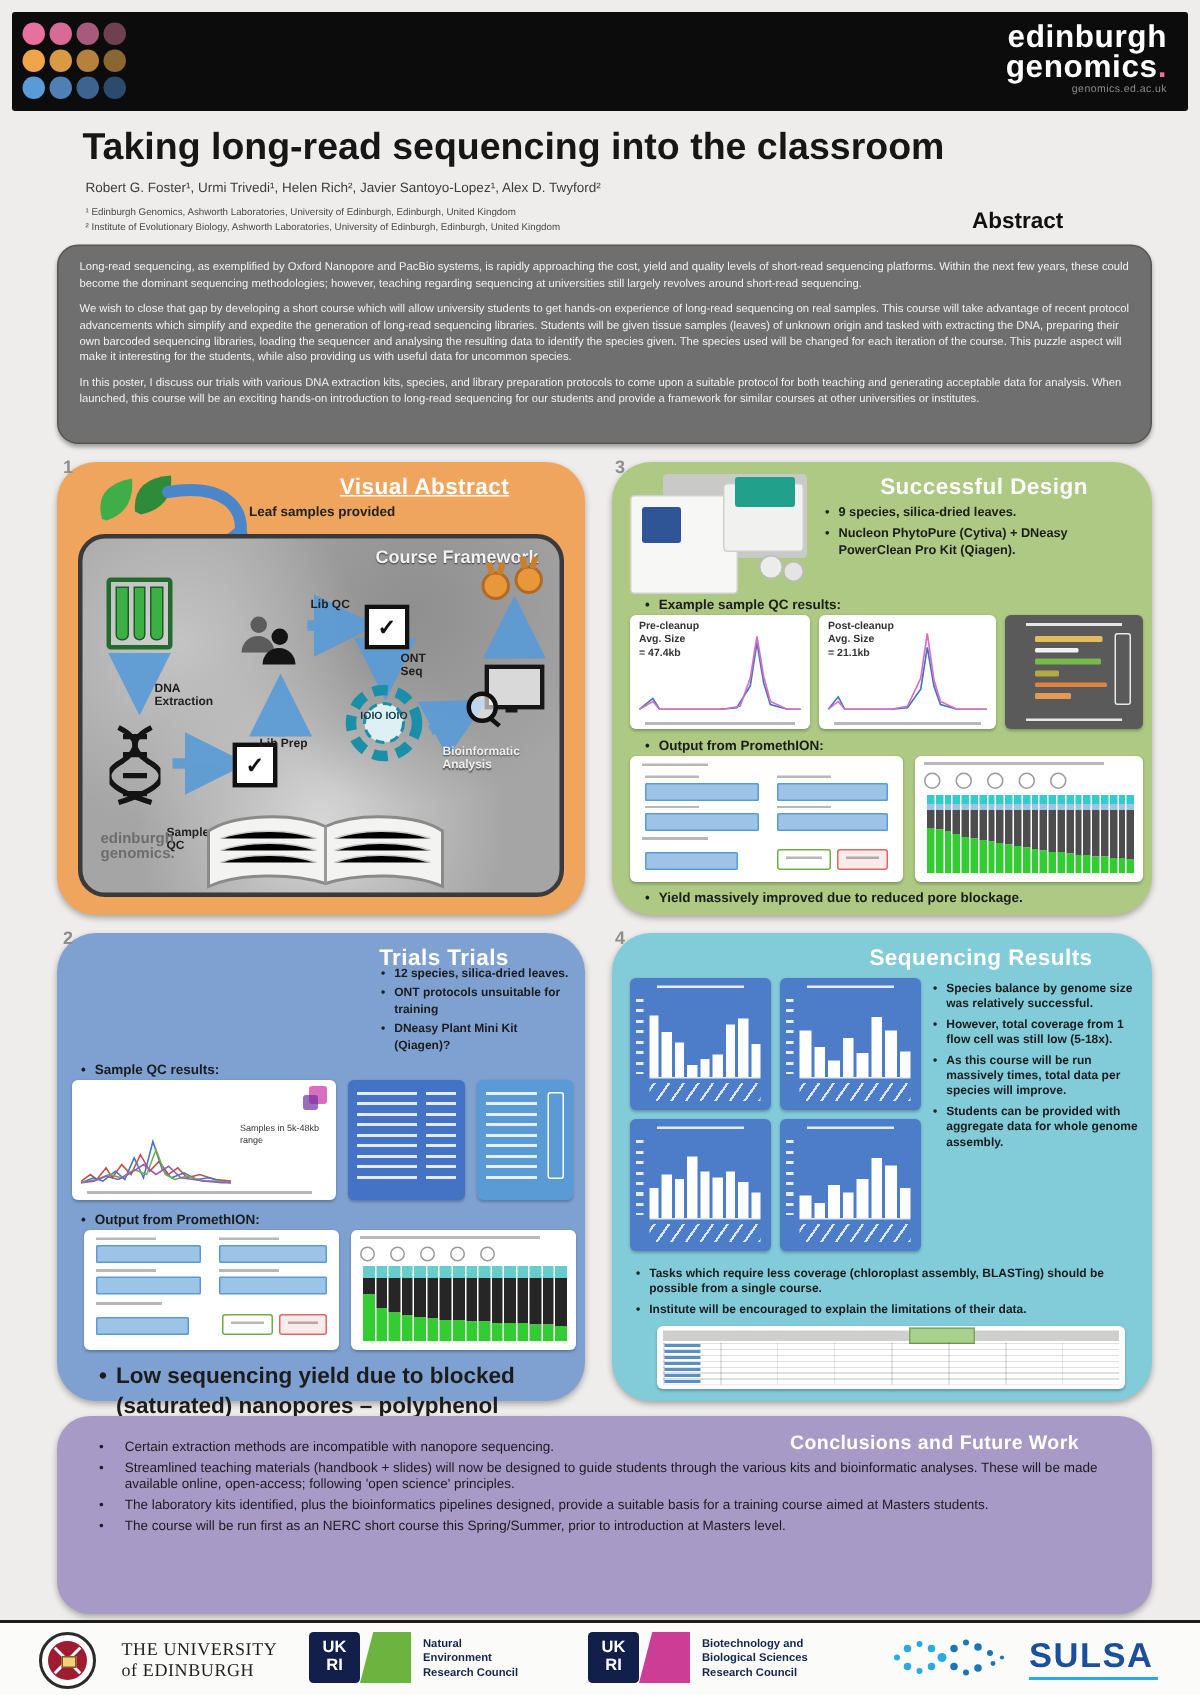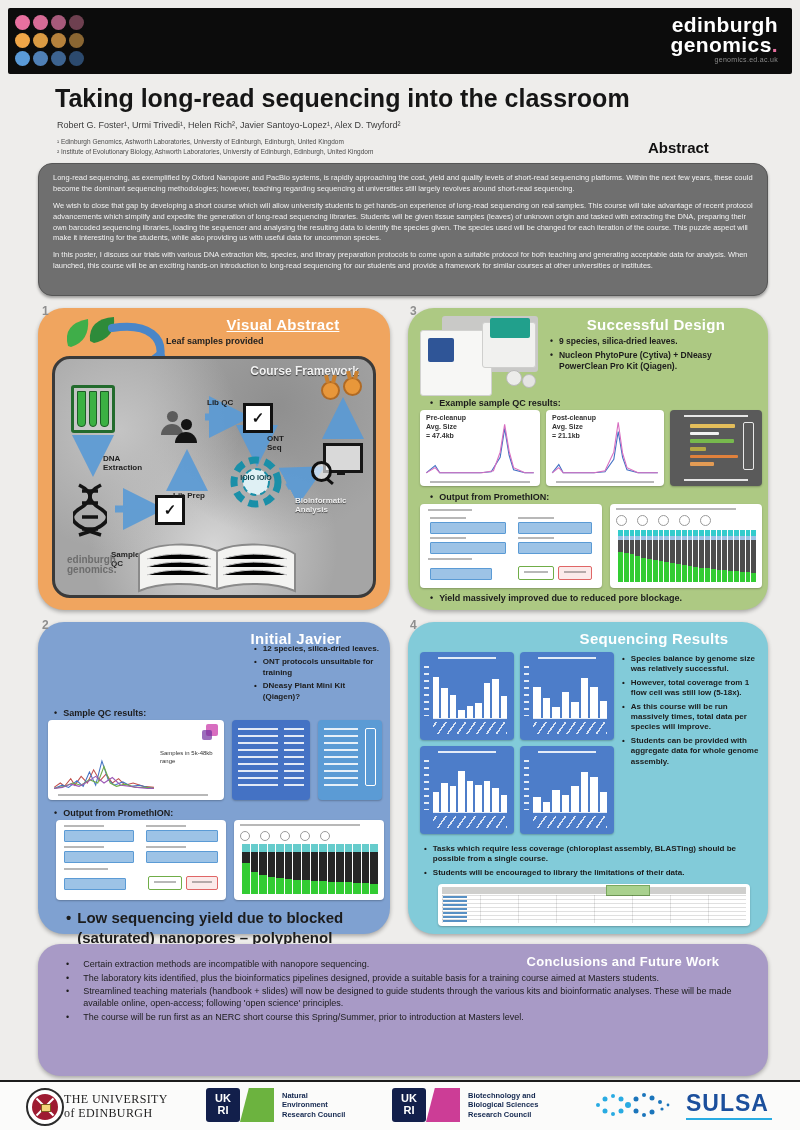--- a/index.html
+++ b/index.html
@@ -455,21 +455,21 @@
             <div style="height: 62%; background: rgb(77, 77, 77);"></div>
             <div style="height: 8%; background: rgb(157, 195, 230);"></div>
             <div style="height: 12%; background: rgb(51, 204, 204);"></div>
           </div>
         </div>
     </div>
     <div class="bl abs blabel" style="left:22px;top:285px;font-size:9px;width:320px;">Yield massively improved due to reduced pore blockage.</div>
   </div>
 
   <div class="panel" id="p2">
-    <div class="ptitle" style="left:176px;top:8px;width:164px;">Initial Javier</div>
+    <div class="ptitle" style="left:176px;top:8px;width:164px;">Trials Trials</div>
     <div class="abs" style="left:216px;top:22px;width:128px;font-size:8px;font-weight:bold;">
       <div class="bl">12 species, silica-dried leaves.</div>
       <div class="bl">ONT protocols unsuitable for training</div>
       <div class="bl">DNeasy Plant Mini Kit (Qiagen)?</div>
     </div>
     <div class="bl abs blabel" style="left:16px;top:86px;font-size:9px;">Sample QC results:</div>
 
     <div class="card" style="left:10px;top:98px;width:176px;height:80px;">
       <div class="abs" style="left:4px;top:8px;width:104px;height:66px;"><svg viewBox="0 0 100 60" preserveAspectRatio="none" style="width: 100%; height: 100%;">
             <polyline points="2,54 8,50 12,53 18,46 22,52 28,44 34,50 40,38 46,48 52,42 58,50 64,46 70,52 78,50 88,53 98,54" fill="none" stroke="#c0504d" stroke-width="1"></polyline>
@@ -672,43 +672,43 @@
     </div>
 
     <div class="abs" style="left:214px;top:32px;width:138px;font-size:8px;font-weight:bold;">
       <div class="bl">Species balance by genome size was relatively successful.</div>
       <div class="bl">However, total coverage from 1 flow cell was still low (5-18x).</div>
       <div class="bl">As this course will be run massively times, total data per species will improve.</div>
       <div class="bl">Students can be provided with aggregate data for whole genome assembly.</div>
     </div>
     <div class="abs" style="left:16px;top:222px;width:336px;font-size:8px;font-weight:bold;">
       <div class="bl">Tasks which require less coverage (chloroplast assembly, BLASTing) should be possible from a single course.</div>
-      <div class="bl">Students will be encouraged to library the limitations of their data.</div>
+      <div class="bl">Institute will be encouraged to explain the limitations of their data.</div>
     </div>
     <div class="card" style="left:30px;top:262px;width:312px;height:42px;">
       <div class="abs" style="left:4px;top:3px;width:304px;height:7px;background:#cfcfcd;"></div>
       <div class="abs" style="left:168px;top:1px;width:42px;height:9px;background:#a9d18e;border:1px solid #7aa85e;"></div>
       <div class="abs" style="left:4px;top:11px;width:304px;height:28px;background-image:repeating-linear-gradient(rgba(0,0,0,.12) 0 1px,transparent 1px 4px),repeating-linear-gradient(90deg,rgba(0,0,0,.10) 0 1px,transparent 1px 38px);"></div>
       <div class="abs" style="left:5px;top:12px;width:24px;height:26px;background-image:repeating-linear-gradient(#2e75b6 0 2px,transparent 2px 4px);opacity:.8;"></div>
     </div>
   </div>
 
   <div class="panel" id="pc">
     <div class="ptitle" style="left:452px;top:10px;width:266px;font-size:13px;">Conclusions and Future Work</div>
     <div class="abs" style="left:28px;top:15px;width:702px;font-size:9px;color:#242424;line-height:1.42;">
       <div class="bl" style="gap:14px;margin-bottom:2px;width:410px;">Certain extraction methods are incompatible with nanopore sequencing.</div>
+      <div class="bl" style="gap:14px;margin-bottom:2px;">Streamlined teaching materials (handbook + slides) will now be designed to guide students through the various kits and bioinformatic analyses. These will be made available online, open-access; following 'open science' principles.</div>
       <div class="bl" style="gap:14px;margin-bottom:2px;">The laboratory kits identified, plus the bioinformatics pipelines designed, provide a suitable basis for a training course aimed at Masters students.</div>
-      <div class="bl" style="gap:14px;margin-bottom:2px;">Streamlined teaching materials (handbook + slides) will now be designed to guide students through the various kits and bioinformatic analyses. These will be made available online, open-access; following 'open science' principles.</div>
       <div class="bl" style="gap:14px;">The course will be run first as an NERC short course this Spring/Summer, prior to introduction at Masters level.</div>
     </div>
   </div>
 
   <div class="abs footline"></div>
   <div class="abs footer">
-    <div class="abs" style="left:26px;top:6px;display:flex;align-items:center;gap:0;">
+    <div class="abs" style="left:26px;top:6px;display:flex;align-items:center;gap:17px;">
       <div style="position:relative;width:34px;height:34px;border:2px solid #2b2b2b;border-radius:50%;background:#fff;">
         <div style="position:absolute;left:4px;top:4px;width:26px;height:26px;border-radius:50%;background:#9e1b32;"></div>
         <div style="position:absolute;left:16px;top:5px;width:2px;height:24px;background:#fff;transform:rotate(45deg);"></div>
         <div style="position:absolute;left:16px;top:5px;width:2px;height:24px;background:#fff;transform:rotate(-45deg);"></div>
         <div style="position:absolute;left:13px;top:14px;width:8px;height:6px;background:#f3d37a;border:1px solid #7a5c1e;"></div>
       </div>
       <div class="serif" style="color:#1f1f1f;line-height:1.15;">
         <div style="font-size:12px;letter-spacing:.4px;">THE UNIVERSITY</div>
         <div style="font-size:12px;letter-spacing:.4px;">of EDINBURGH</div>
       </div>

